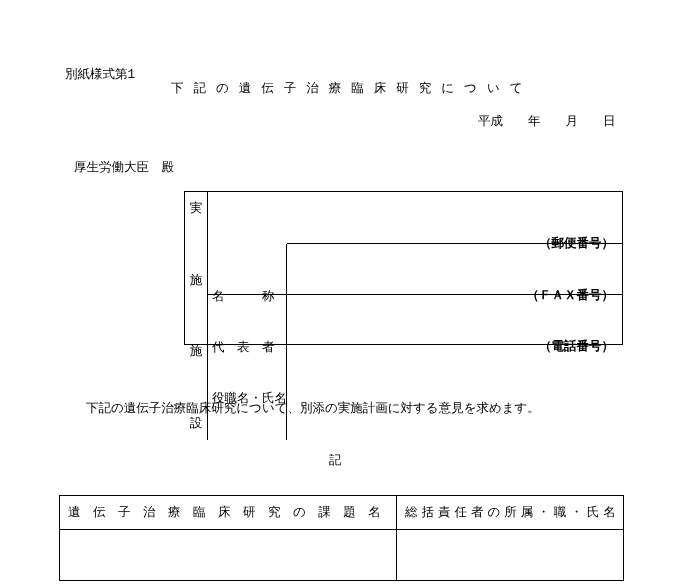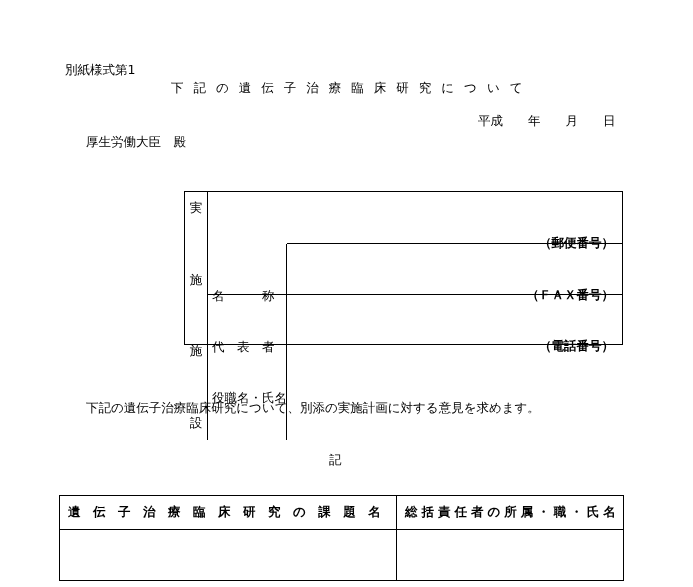--- a/index.html
+++ b/index.html
@@ -8,24 +8,24 @@
     width: 693px;
     height: 587px;
     background: #ffffff;
     font-family: "DejaVu Sans", "Liberation Sans", sans-serif;
     font-size: 12.5px;
     color: #000000;
     overflow: hidden;
   }
   .line { position: absolute; white-space: pre; line-height: 1.2; }
 
-  .form-number { left: 65px;  top: 62px; }
+  .form-number { left: 65px;  top: 68px; font-family: Liberation Mono, monospace; }
   .doc-title   { left: 171px; top: 80px;  letter-spacing: 10px; }
   .date-line   { left: 478px; top: 113px; }
-  .addressee   { left: 74px;  top: 134px; margin-left: 12px; }
+  .addressee   { left: 74px;  top: 159px; }
   .body-text   { left: 86px;  top: 400px; }
   .section-mark{ left: 329px; top: 452px; }
 
   
   .facility-table {
     position: absolute;
     left: 184px; top: 191px;
     width: 439px; height: 154px;
     box-sizing: border-box;
     border: 1px solid #000;
@@ -63,21 +63,20 @@
   
   .research-table {
     position: absolute;
     left: 59px; top: 495px;
     width: 565px; height: 86px;
     box-sizing: border-box;
     border: 1px solid #000;
     display: grid;
     grid-template-columns: 337px 1fr;
     grid-template-rows: 34px 1fr;
-    font-weight: bold;
   }
   .rt-h {
     box-sizing: border-box;
     border-bottom: 1px solid #000;
     display: flex; align-items: center;
     padding-left: 8px;
     white-space: pre;
     overflow: hidden;
   }
   .rt-h1 { border-right: 1px solid #000; letter-spacing: 12.5px; }

